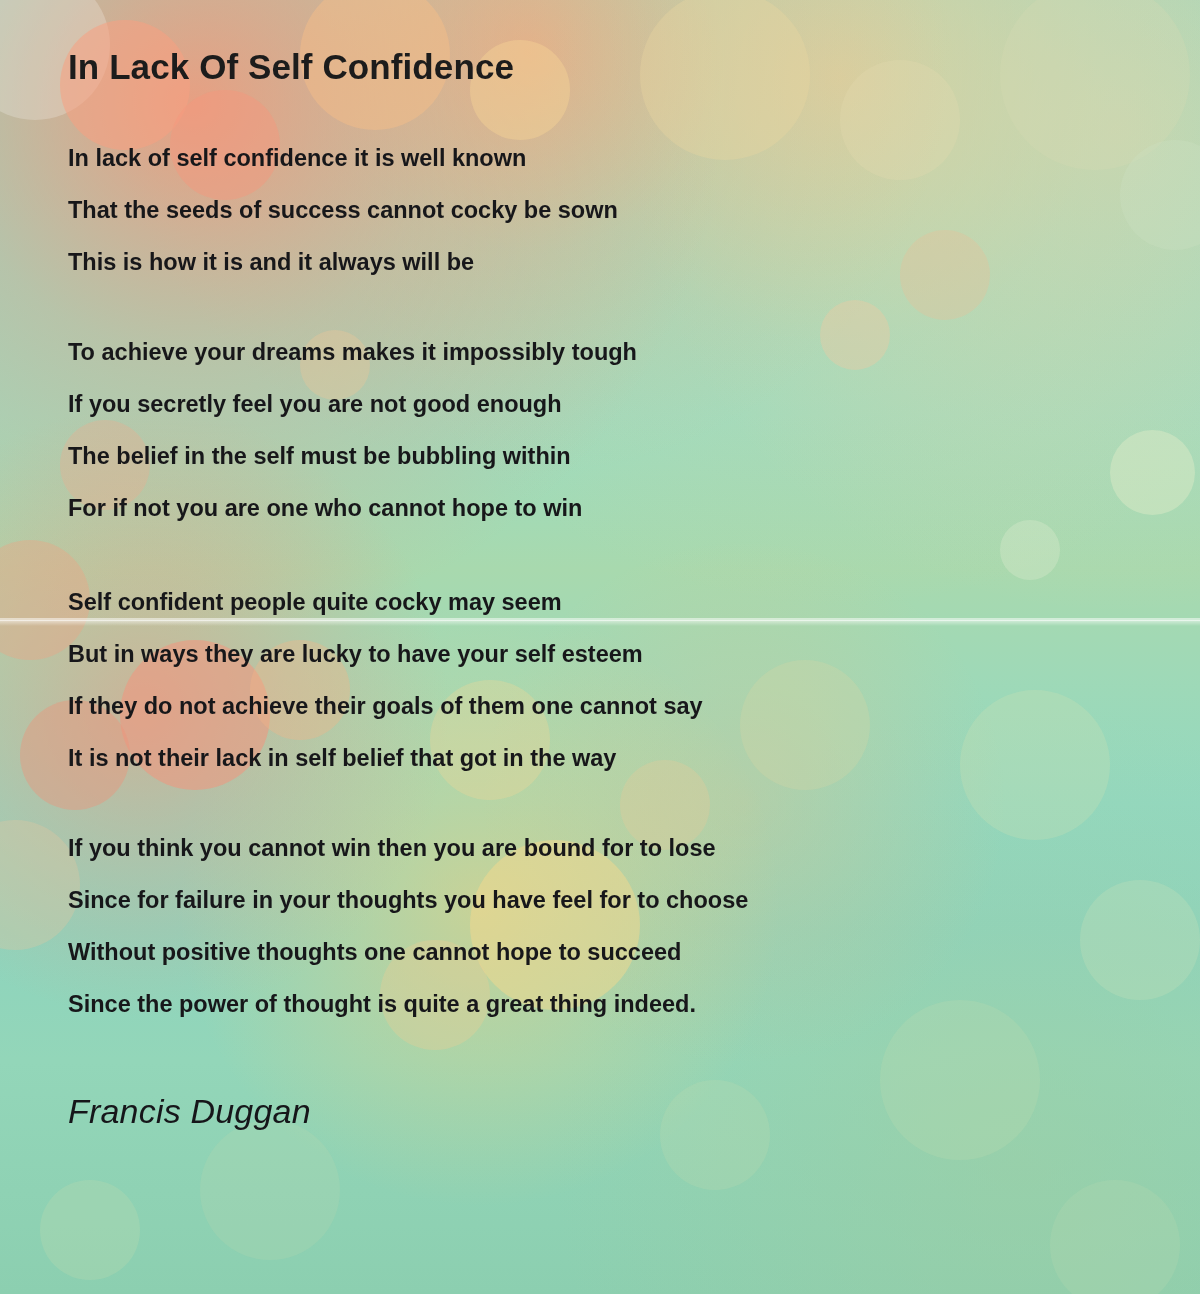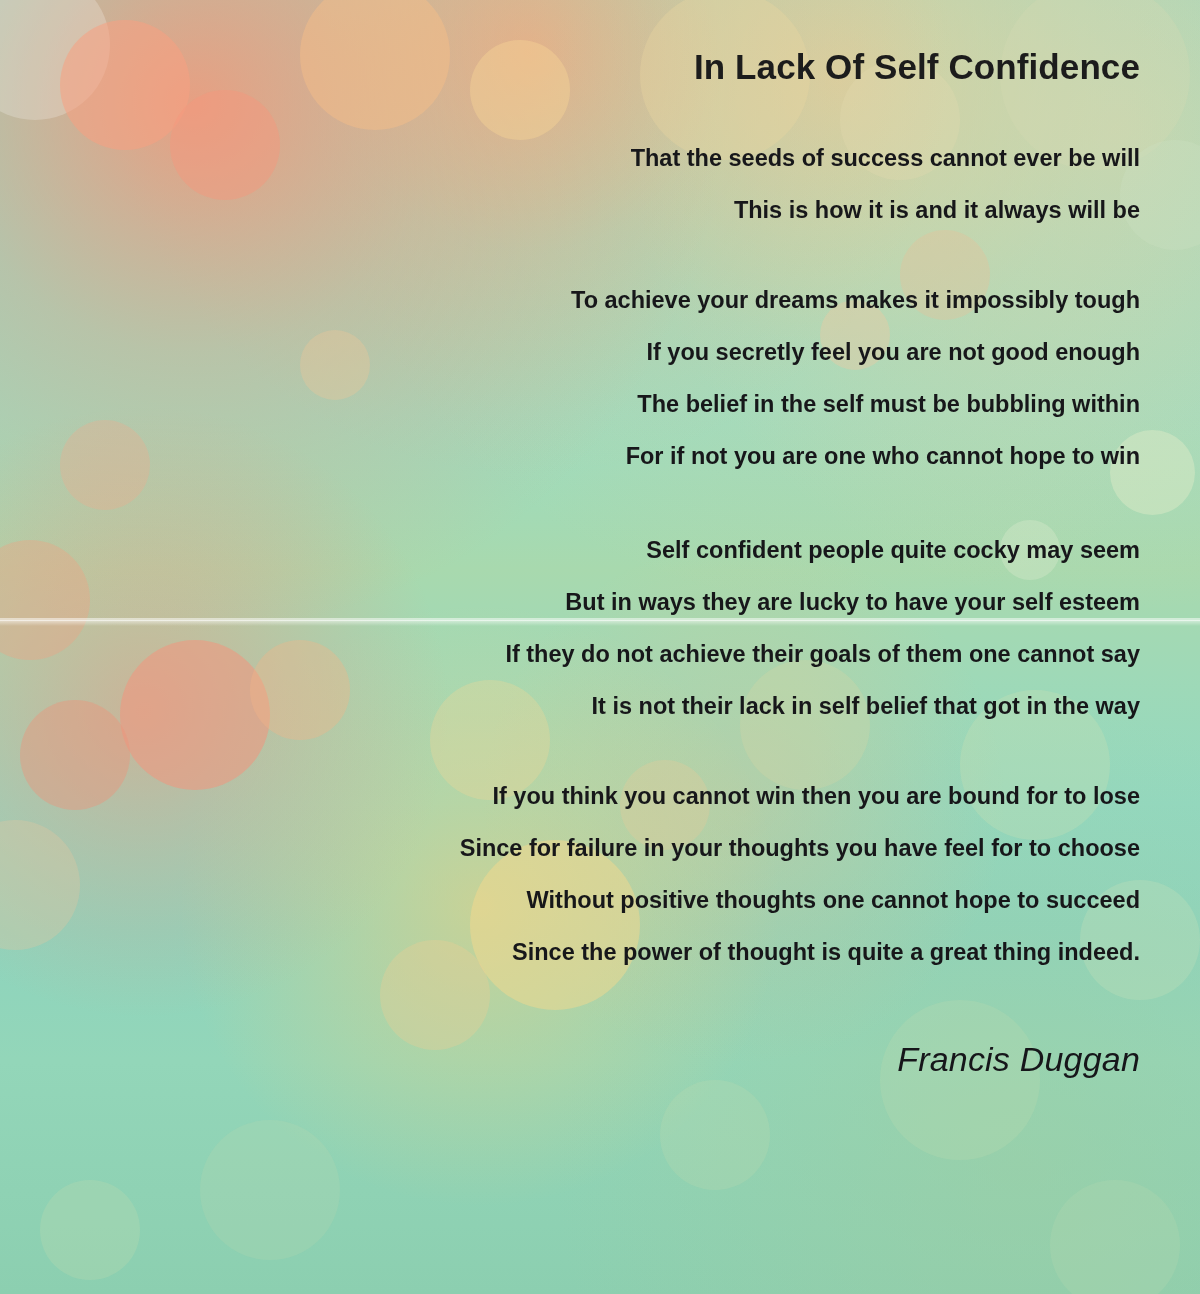--- a/index.html
+++ b/index.html
@@ -12,21 +12,20 @@
     font-family: "Liberation Sans", sans-serif;
     background: #7fd3bc;
     overflow: hidden;
   }
 
   .poem-card {
     position: relative;
     width: 1200px;
     height: 1294px;
     overflow: hidden;
-    text-align: right;
   }
 
   
   .bg-base {
     position: absolute;
     inset: 0;
     background:
       linear-gradient(to bottom,
         #8fd9c4 0%,
         #93dcc6 18%,
@@ -151,21 +150,22 @@
   <div class="bokeh" style="left:40px; top:1180px; width:100px; height:100px; background:rgba(190,218,175,0.3);"></div>
   <div class="bokeh" style="left:1050px; top:1180px; width:130px; height:130px; background:rgba(180,215,175,0.3);"></div>
 
   <div class="seam2"></div>
   <div class="seam"></div>
 
   <div class="content">
     <h1 class="poem-title">In Lack Of Self Confidence</h1>
 
     <div class="stanza">
-      <div class="poem-line">That the seeds of success cannot ever be will</div>
+      <div class="poem-line">In lack of self confidence it is well known</div>
+      <div class="poem-line">That the seeds of success cannot cocky be sown</div>
       <div class="poem-line">This is how it is and it always will be</div>
     </div>
 
     <div class="stanza">
       <div class="poem-line">To achieve your dreams makes it impossibly tough</div>
       <div class="poem-line">If you secretly feel you are not good enough</div>
       <div class="poem-line">The belief in the self must be bubbling within</div>
       <div class="poem-line">For if not you are one who cannot hope to win</div>
     </div>
 

